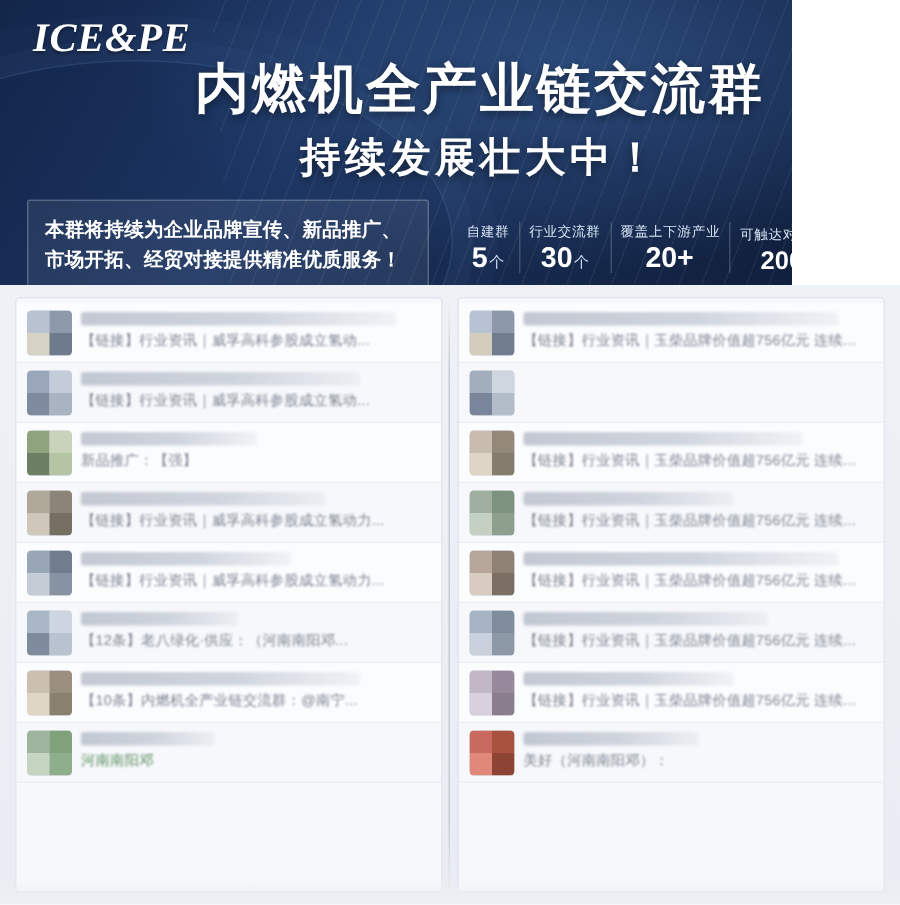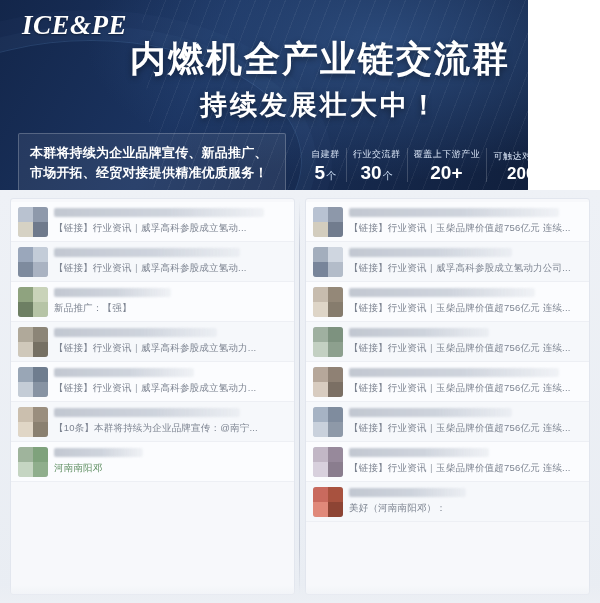--- a/index.html
+++ b/index.html
@@ -363,28 +363,40 @@
             <span class="q3" style="background:#c4ccd6"></span>
             <span class="q4" style="background:#8793a3"></span>
           </div>
         <div class="chat-text">
           <div class="chat-name w60"></div>
           <div class="chat-msg">【链接】行业资讯｜威孚高科参股成立氢动力...</div>
         </div>
       </div>
       <div class="chat-row">
         <div class="avatar">
+            <span class="q1" style="background:#a8b6c6"></span>
+            <span class="q2" style="background:#cdd6e0"></span>
+            <span class="q3" style="background:#7d8b9c"></span>
+            <span class="q4" style="background:#b9c3d0"></span>
+          </div>
+        <div class="chat-text">
+          <div class="chat-name w45"></div>
+          <div class="chat-msg plain">【12条】老八绿化·供应：（河南南阳邓...</div>
+        </div>
+      </div>
+      <div class="chat-row">
+        <div class="avatar">
             <span class="q1" style="background:#cbbfae"></span>
             <span class="q2" style="background:#9a8e7e"></span>
             <span class="q3" style="background:#e0d6c6"></span>
             <span class="q4" style="background:#8a8070"></span>
           </div>
         <div class="chat-text">
           <div class="chat-name w80"></div>
-          <div class="chat-msg plain">【10条】本群将持续为企业品牌宣传：@南宁...</div>
+          <div class="chat-msg plain">【10条】内燃机全产业链交流群：@南宁...</div>
         </div>
       </div>
       <div class="chat-row">
         <div class="avatar">
             <span class="q1" style="background:#9fb49c"></span>
             <span class="q2" style="background:#7fa27c"></span>
             <span class="q3" style="background:#c5d5c2"></span>
             <span class="q4" style="background:#8fae8c"></span>
           </div>
         <div class="chat-text">
@@ -407,24 +419,20 @@
           <div class="chat-msg">【链接】行业资讯｜玉柴品牌价值超756亿元 连续...</div>
         </div>
       </div>
       <div class="chat-row">
         <div class="avatar">
             <span class="q1" style="background:#a3aebd"></span>
             <span class="q2" style="background:#cfd6e0"></span>
             <span class="q3" style="background:#78859a"></span>
             <span class="q4" style="background:#b3bcc9"></span>
           </div>
-        <div class="chat-text">
-          <div class="chat-name w70"></div>
-          <div class="chat-msg">【链接】行业资讯｜威孚高科参股成立氢动力公司...</div>
-        </div>
       </div>
       <div class="chat-row">
         <div class="avatar">
             <span class="q1" style="background:#c7bcae"></span>
             <span class="q2" style="background:#948878"></span>
             <span class="q3" style="background:#ded5c7"></span>
             <span class="q4" style="background:#867c6d"></span>
           </div>
         <div class="chat-text">
           <div class="chat-name w80"></div>

